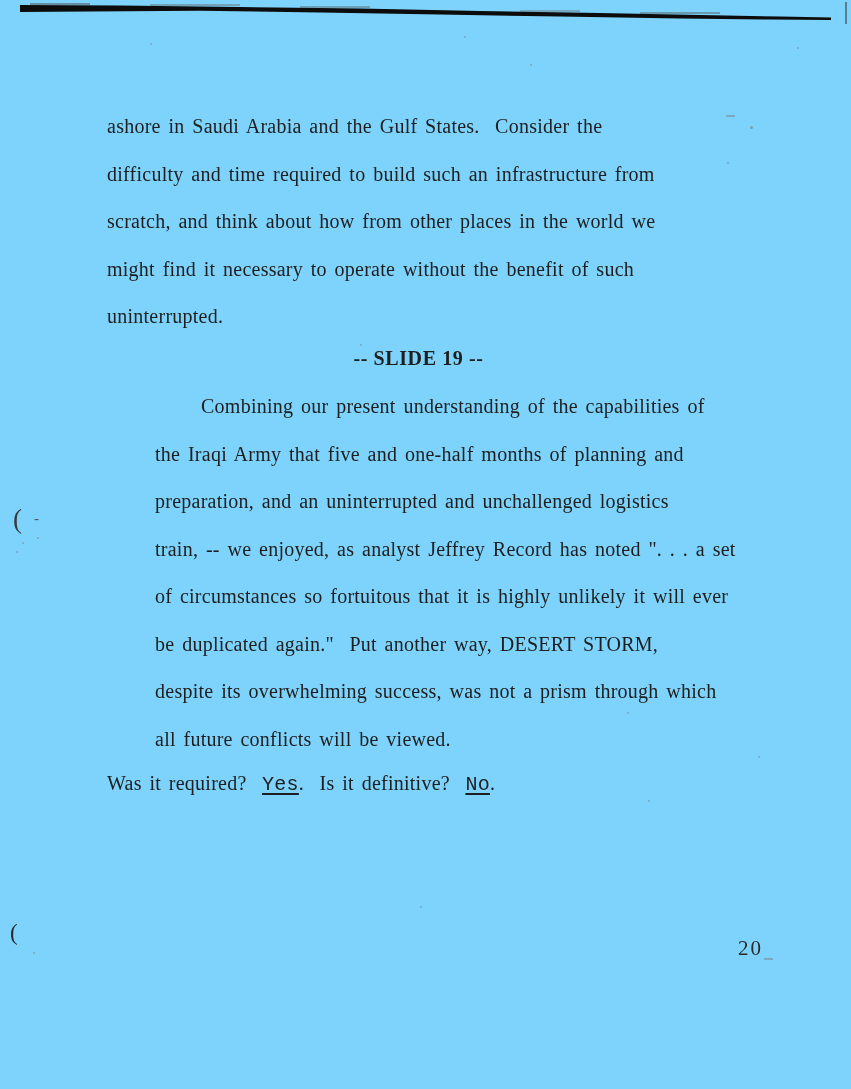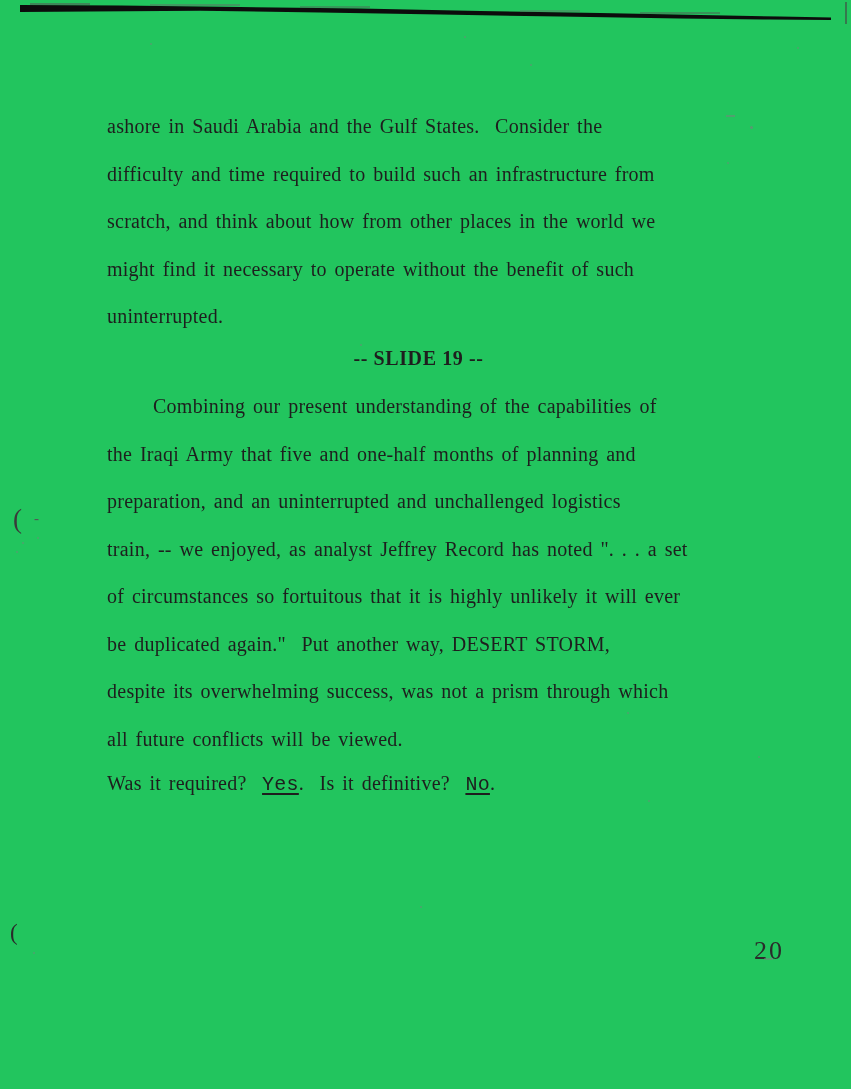--- a/index.html
+++ b/index.html
@@ -27,56 +27,56 @@
   .heading {
     position:absolute;
     top:343px; left:0; width:851px;
     text-align:center;
     font-weight:bold;
     font-size:20px;
     line-height:30px;
     letter-spacing:0.6px;
     transform:translateX(-7px);
   }
-  .p2 { top:383px; }
+  .p2 { top:383px;margin-left:48px; }
   .qa { top:760px; }
   .p3 { top:853px; }
   .indent-first .line:first-child { text-indent:46px; }
   .u {
     text-decoration:underline;
     text-decoration-thickness:1.5px;
     text-underline-offset:3px;
     font-family:Liberation Mono, monospace;
   }
   .qa span { white-space:pre; }
   .page-number {
     position:absolute;
-    left:754px; top:936px;
-    font-size:26px;
+    left:738px; top:936px;
+    font-size:21px;
     letter-spacing:2px;
     color:#2b2b2b;
   }
   .mark { position:absolute; color:#3a3a3a; }
   .mark-mid-paren { left:13px; top:504px; font-size:27px; }
   .mark-mid-dash { left:34px; top:510px; font-size:15px; color:#555; }
   .mark-bottom-paren { left:10px; top:920px; font-size:23px; color:#2a2a2a; }
   .speck {
     position:absolute;
     width:3px; height:3px;
     background:#7d7d7d;
     border-radius:50%;
     opacity:0.6;
   }
   .speck.tiny { width:2px; height:2px; opacity:0.5; }
   .speck.dash { width:9px; height:2px; border-radius:0; opacity:0.5; }
 </style>
 </head>
 <body>
 
-<div class="page" style="background: #22c55e; color: rgb(30, 30, 30);">
+<div class="page" style="background: #7dd3fc; color: rgb(30, 30, 30);">
 
   <svg class="scan-bar" width="851" height="30" viewBox="0 0 851 30" aria-hidden="true">
     <polygon fill="#0c0c0c" points="20,5 120,5.5 240,7 360,8.5 480,11 600,13 700,15 780,16.5 831,17.5 831,20 770,19.5 680,18.5 560,16.5 440,14.5 320,12.5 200,10.8 90,11.5 20,12"></polygon>
     <rect x="30" y="3" width="60" height="2" fill="#555" opacity="0.55"></rect>
     <rect x="150" y="4" width="90" height="2" fill="#666" opacity="0.45"></rect>
     <rect x="300" y="6" width="70" height="2" fill="#555" opacity="0.4"></rect>
     <rect x="520" y="10" width="60" height="2" fill="#666" opacity="0.4"></rect>
     <rect x="640" y="12" width="80" height="2" fill="#555" opacity="0.45"></rect>
     <rect x="845" y="2" width="2" height="22" fill="#444" opacity="0.6"></rect>
   </svg>

